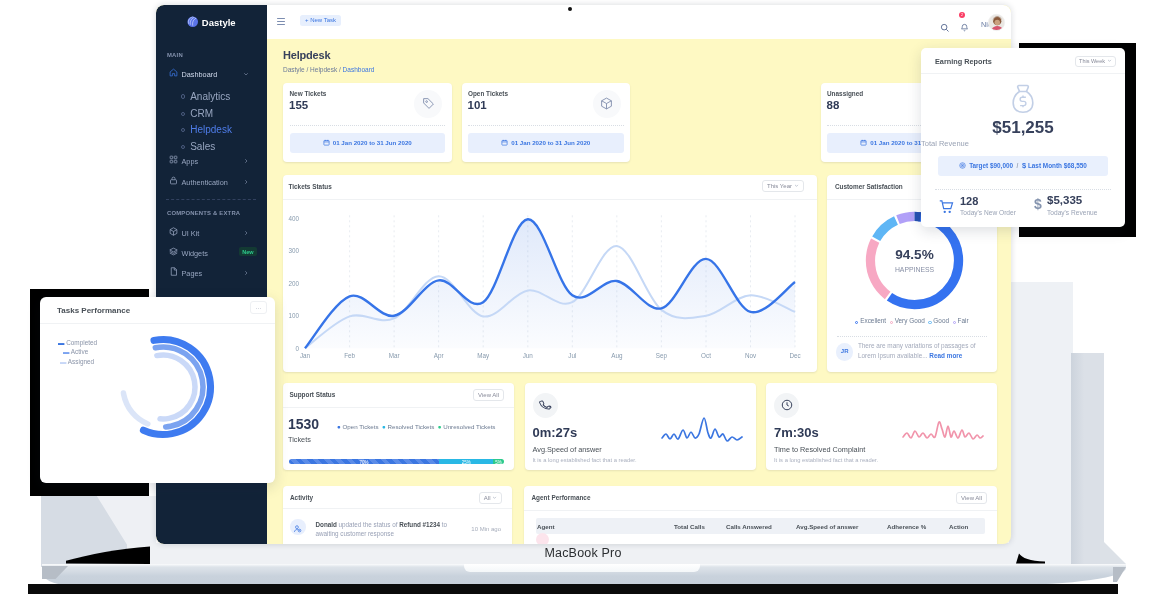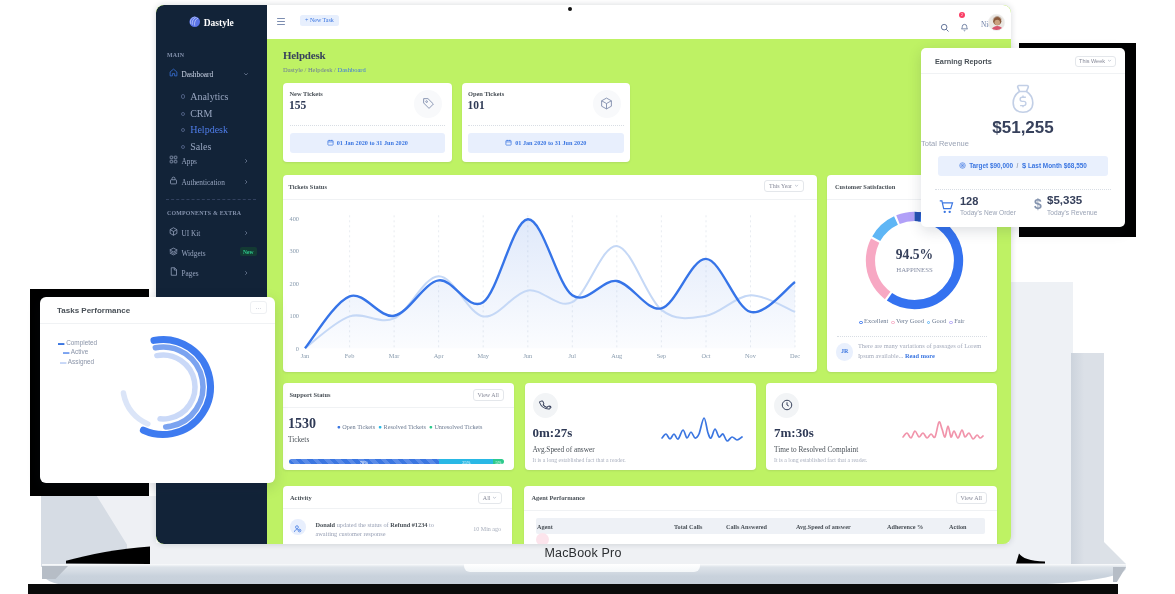--- a/index.html
+++ b/index.html
@@ -21,21 +21,21 @@
 #lap-notch { left:464px; top:563.5px; width:236px; height:8.5px; background:linear-gradient(#ffffff,#f4f7f9); border-radius:0 0 6px 6px; }
 #lap-shadow-bottom { left:28px; top:584px; width:1090px; height:10px; background:#0a0a0a; }
 #swoosh-l { left:64px; top:546px; width:86px; height:18px; }
 #swoosh-r { left:1015px; top:553px; width:31px; height:11px; }
 
 
 #frame-left { left:30px; top:289px; width:119px; height:207px; background:#000; }
 #frame-right { left:1019px; top:43px; width:117px; height:194px; background:#000; }
 
 
-#screen { left:156px; top:5px; width:855px; height:539px; background:#bef264; border-radius:8px; box-shadow:0 0 6px rgba(30,40,60,.18); overflow:hidden;font-family:Liberation Serif, serif; }
+#screen { left:156px; top:5px; width:855px; height:539px; background:#fef9c3; border-radius:8px; box-shadow:0 0 6px rgba(30,40,60,.18); overflow:hidden; }
 #webcam { left:568px; top:7px; width:4px; height:4px; border-radius:50%; background:#111; }
 
 
 #sidebar { left:0; top:0; width:111px; height:539px; background:#122338; border-radius:8px 0 0 8px; }
 .sb-logo { position:absolute; left:0; top:11px; width:111px; text-align:center; color:#fff; font-weight:bold; font-size:9.5px; }
 .sb-cap { position:absolute; left:11px; font-size:5.9px; font-weight:bold; letter-spacing:.2px; color:#8492ad; }
 .sb-item { position:absolute; left:12.5px; width:92px; height:12px; font-size:7.3px; color:#98a6c0; }
 .sb-item .ic { display:inline-block; width:9px; margin-right:4px; }
 .sb-item .arr { position:absolute; right:12px; top:1.5px; }
 .sb-sub { position:absolute; left:25px; font-size:10px; color:#98a6c0;text-align:right; }
@@ -194,20 +194,33 @@
         <div class="icircle" style="right:9.5px;top:6.5px"><svg style="margin-top:7.5px" width="13" height="13" viewBox="0 0 24 24" fill="none" stroke="#7e8bac" stroke-width="1.65">
               <path d="M12 2 21 7v10l-9 5-9-5V7z"></path>
               <path d="M12 12 21 7M12 12 3 7M12 12v10"></path>
             </svg></div>
         <div class="abs" style="left:6.5px;right:6.5px;top:42px;border-top:1px dotted #d8dde4"></div>
         <div class="datepill" style="top:50px"><svg class="cal" width="7" height="7" viewBox="0 0 24 24" fill="none" stroke="#3b76e1" stroke-width="2.4" style="vertical-align:-1px;margin-right:3px">
               <rect x="3" y="5" width="18" height="16" rx="2"></rect>
               <path d="M8 3v4M16 3v4M3 10h18"></path>
             </svg>01 Jan 2020 to 31 Jun 2020</div>
       </div>
+      <div class="card" style="left:664.5px;top:78px;width:168.5px;height:79px">
+        <div class="abs ctitle" style="left:6.5px;top:7px">Unassigned</div>
+        <div class="abs statnum" style="left:6px;top:16px">88</div>
+        <div class="icircle" style="right:9.5px;top:6.5px"><svg style="margin-top:7.5px" width="13" height="13" viewBox="0 0 24 24" fill="none" stroke="#7e8bac" stroke-width="1.65">
+              <circle cx="12" cy="8" r="4"></circle>
+              <path d="M4 21c1-5 4-7 8-7s7 2 8 7"></path>
+            </svg></div>
+        <div class="abs" style="left:6.5px;right:6.5px;top:42px;border-top:1px dotted #d8dde4"></div>
+        <div class="datepill" style="top:50px"><svg class="cal" width="7" height="7" viewBox="0 0 24 24" fill="none" stroke="#3b76e1" stroke-width="2.4" style="vertical-align:-1px;margin-right:3px">
+              <rect x="3" y="5" width="18" height="16" rx="2"></rect>
+              <path d="M8 3v4M16 3v4M3 10h18"></path>
+            </svg>01 Jan 2020 to 31 Jun 2020</div>
+      </div>
 
       <div class="card" style="left:127px;top:170px;width:533.5px;height:196.5px">
         <div class="abs ctitle" style="left:5.5px;top:8px">Tickets Status</div>
         <div class="pill-btn" style="right:13px;top:5px">This Year<svg width="5" height="5" viewBox="0 0 24 24" fill="none" stroke="#9aa3b5" stroke-width="2.8" style="vertical-align:0px;margin-left:1.5px">
               <path d="m5 9 7 7 7-7"></path>
             </svg></div>
         <div class="abs" style="left:0;right:0;top:24px;border-top:1px solid #f0f2f4"></div>
         <svg class="abs" style="left:0;top:24px" width="533.5" height="172.5" viewBox="283 198.7 533.5 172.5">
           <defs>
             <linearGradient id="areag" x1="0" y1="0" x2="0" y2="1">

